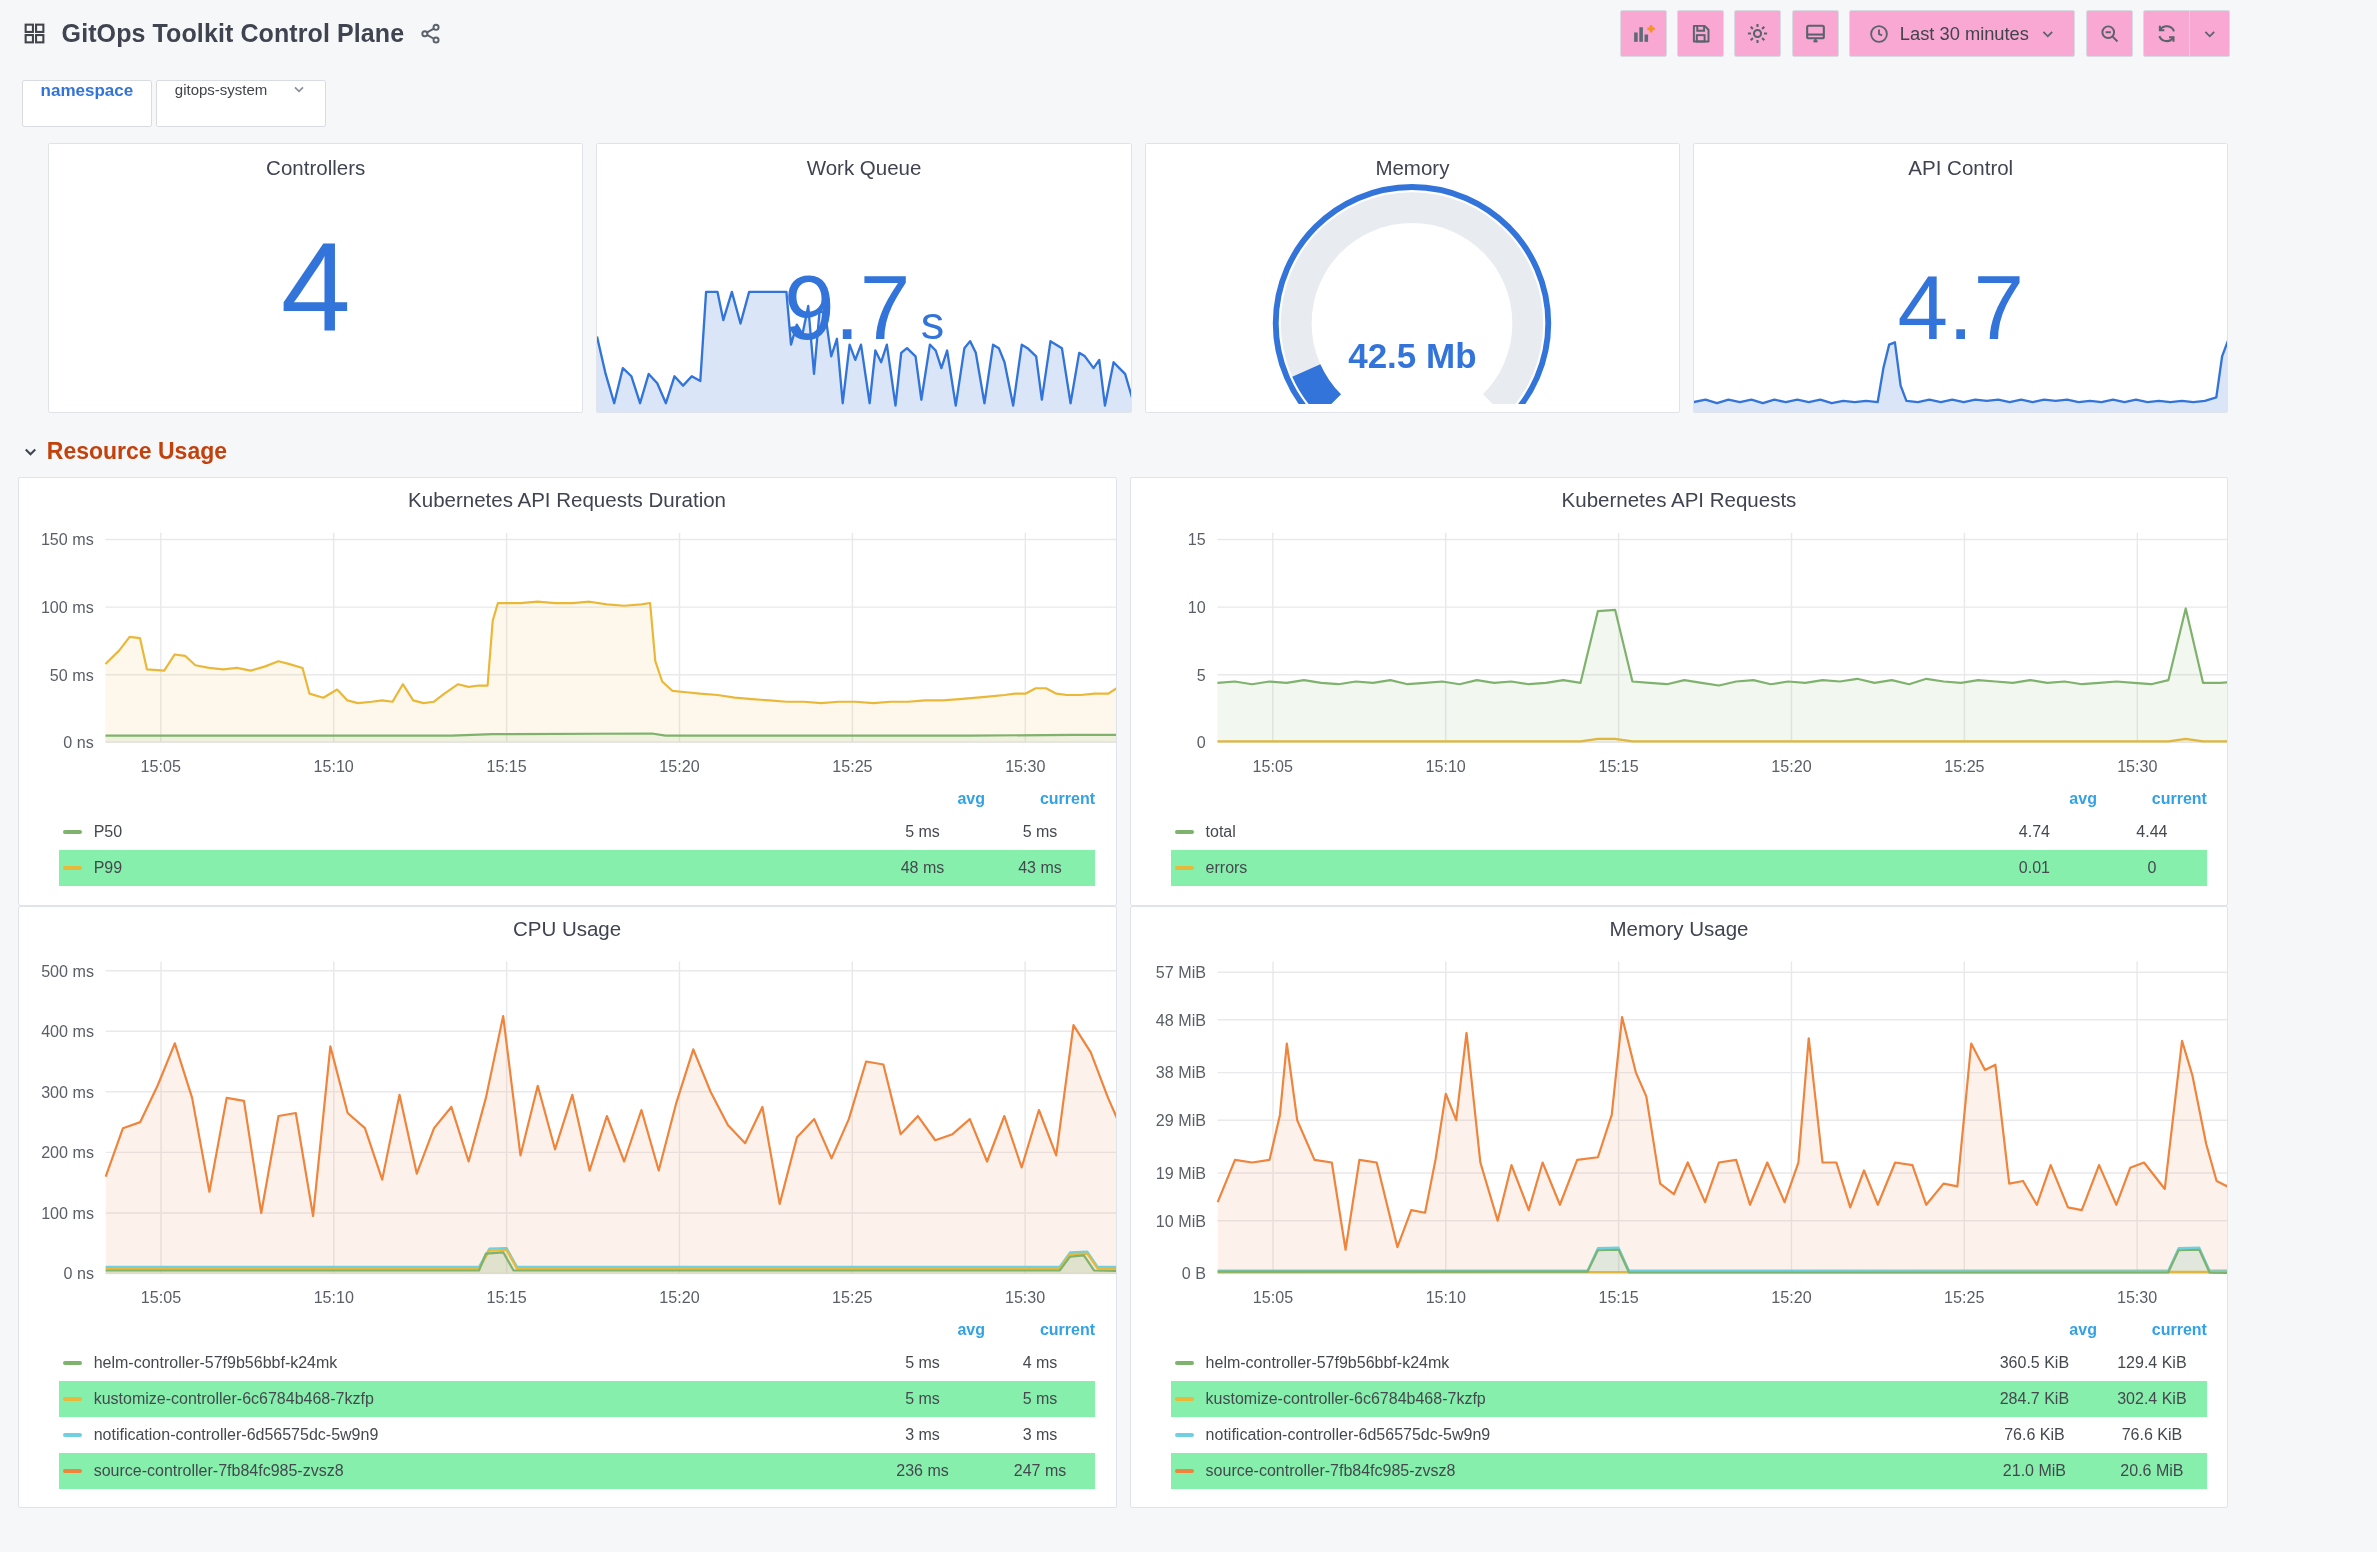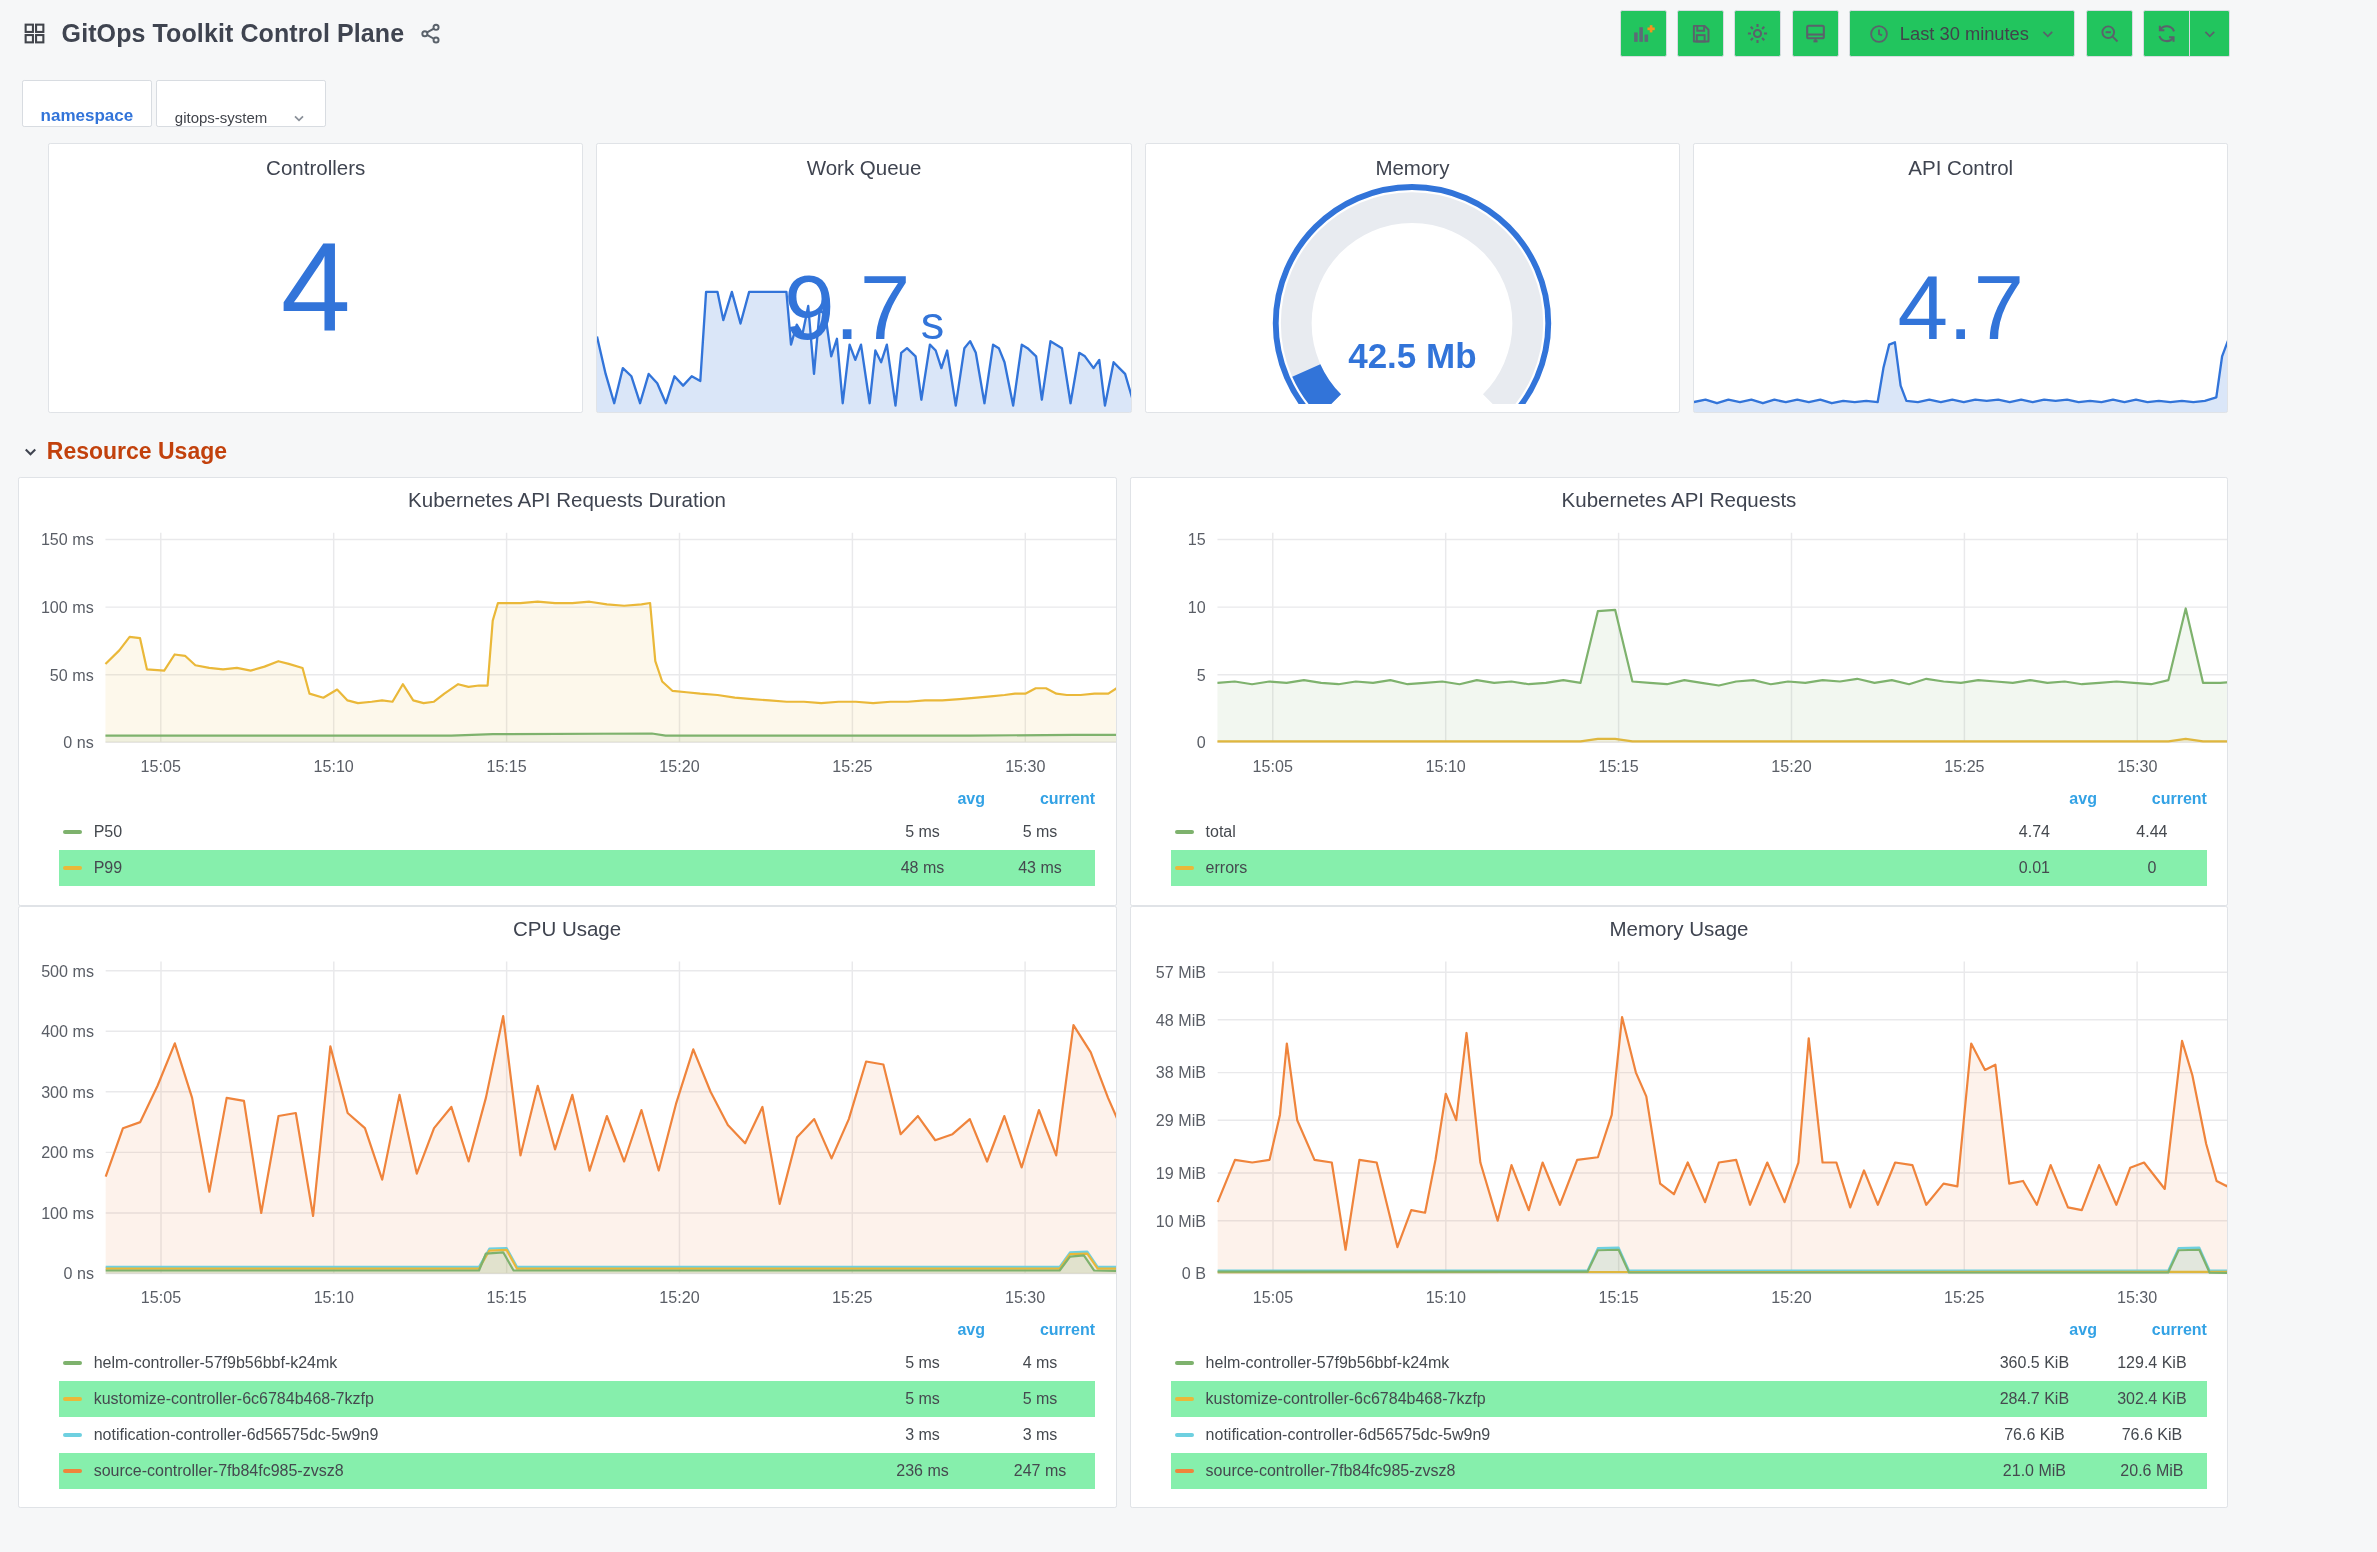--- a/index.html
+++ b/index.html
@@ -5,29 +5,29 @@
   * { margin:0; padding:0; box-sizing:border-box; }
   html,body { width:2377px; height:1553px; background:#F6F7F8; font-family:"Liberation Sans", sans-serif; color:#41444B; overflow:hidden; }
   .dashboard { width:2246px; height:1553px; position:relative; }
 
   
   .navbar { height:67px; display:flex; align-items:center; justify-content:space-between; padding:0 16px 0 22px; }
   .nav-left { display:flex; align-items:center; gap:14.6px; }
   .dash-title { font-size:25px; font-weight:700; color:#3F4450; letter-spacing:0.1px; }
   .icon { display:inline-flex; align-items:center; justify-content:center; color:#5A626B; }
   .nav-right { display:flex; align-items:center; gap:10.3px; }
-  .tool-btn { height:47px; min-width:47px; background:#22c55e; border:0.7px solid #D8DCE1; border-radius:2.2px; display:flex; align-items:center; justify-content:center; cursor:pointer; }
+  .tool-btn { height:47px; min-width:47px; background:#f9a8d4; border:0.7px solid #D8DCE1; border-radius:2.2px; display:flex; align-items:center; justify-content:center; cursor:pointer; }
   .time-btn { padding:0 17.6px; gap:10.3px; font-size:18.3px; color:#41444B; }
   .refresh-group { display:flex; }
   .refresh-group .tool-btn:first-child { border-top-right-radius:0; border-bottom-right-radius:0; }
   .refresh-group .tool-btn:last-child { border-left:none; min-width:40px; border-top-left-radius:0; border-bottom-left-radius:0; }
 
   
   .submenu { display:flex; align-items:center; padding:13px 0 0 22px; gap:4.4px; }
-  .var-label, .var-value { height:47px; background:#fff; border:0.7px solid #D8DCE1; border-radius:2.2px; display:flex; align-items:flex-end; padding:0 17.6px; }
+  .var-label, .var-value { height:47px; background:#fff; border:0.7px solid #D8DCE1; border-radius:2.2px; display:flex; align-items:flex-start; padding:0 17.6px; }
   .var-label { color:#3274D9; font-weight:700; font-size:17px; }
   .var-value { color:#41444B; font-size:15px; gap:24px; }
 
   
   .row { display:flex; gap:13px; padding:0 17.6px; }
   .stats-row { margin-top:16px;padding-left:48px; }
   .panel { background:#fff; border:0.7px solid #E0E3E7; border-radius:2.2px; position:relative; overflow:hidden; }
   .stat-panel { flex:1; height:270px; }
   .panel-title { text-align:center; font-size:20.5px; font-weight:500; color:#3F4450; padding-top:11.7px; }
 

